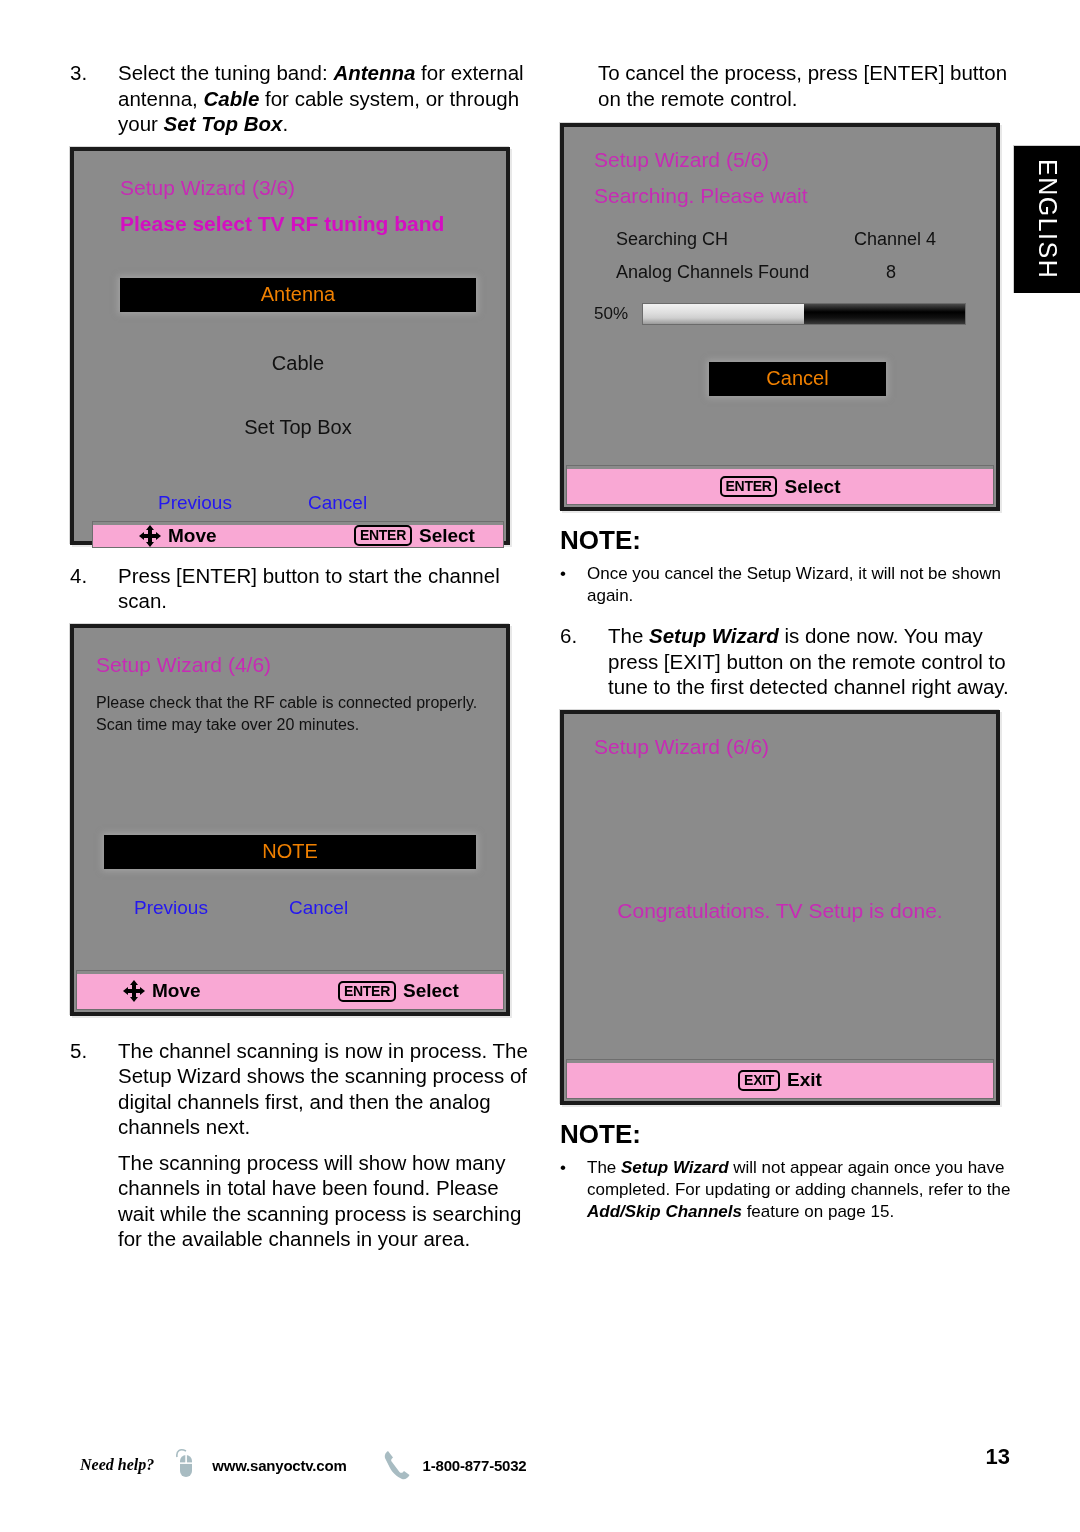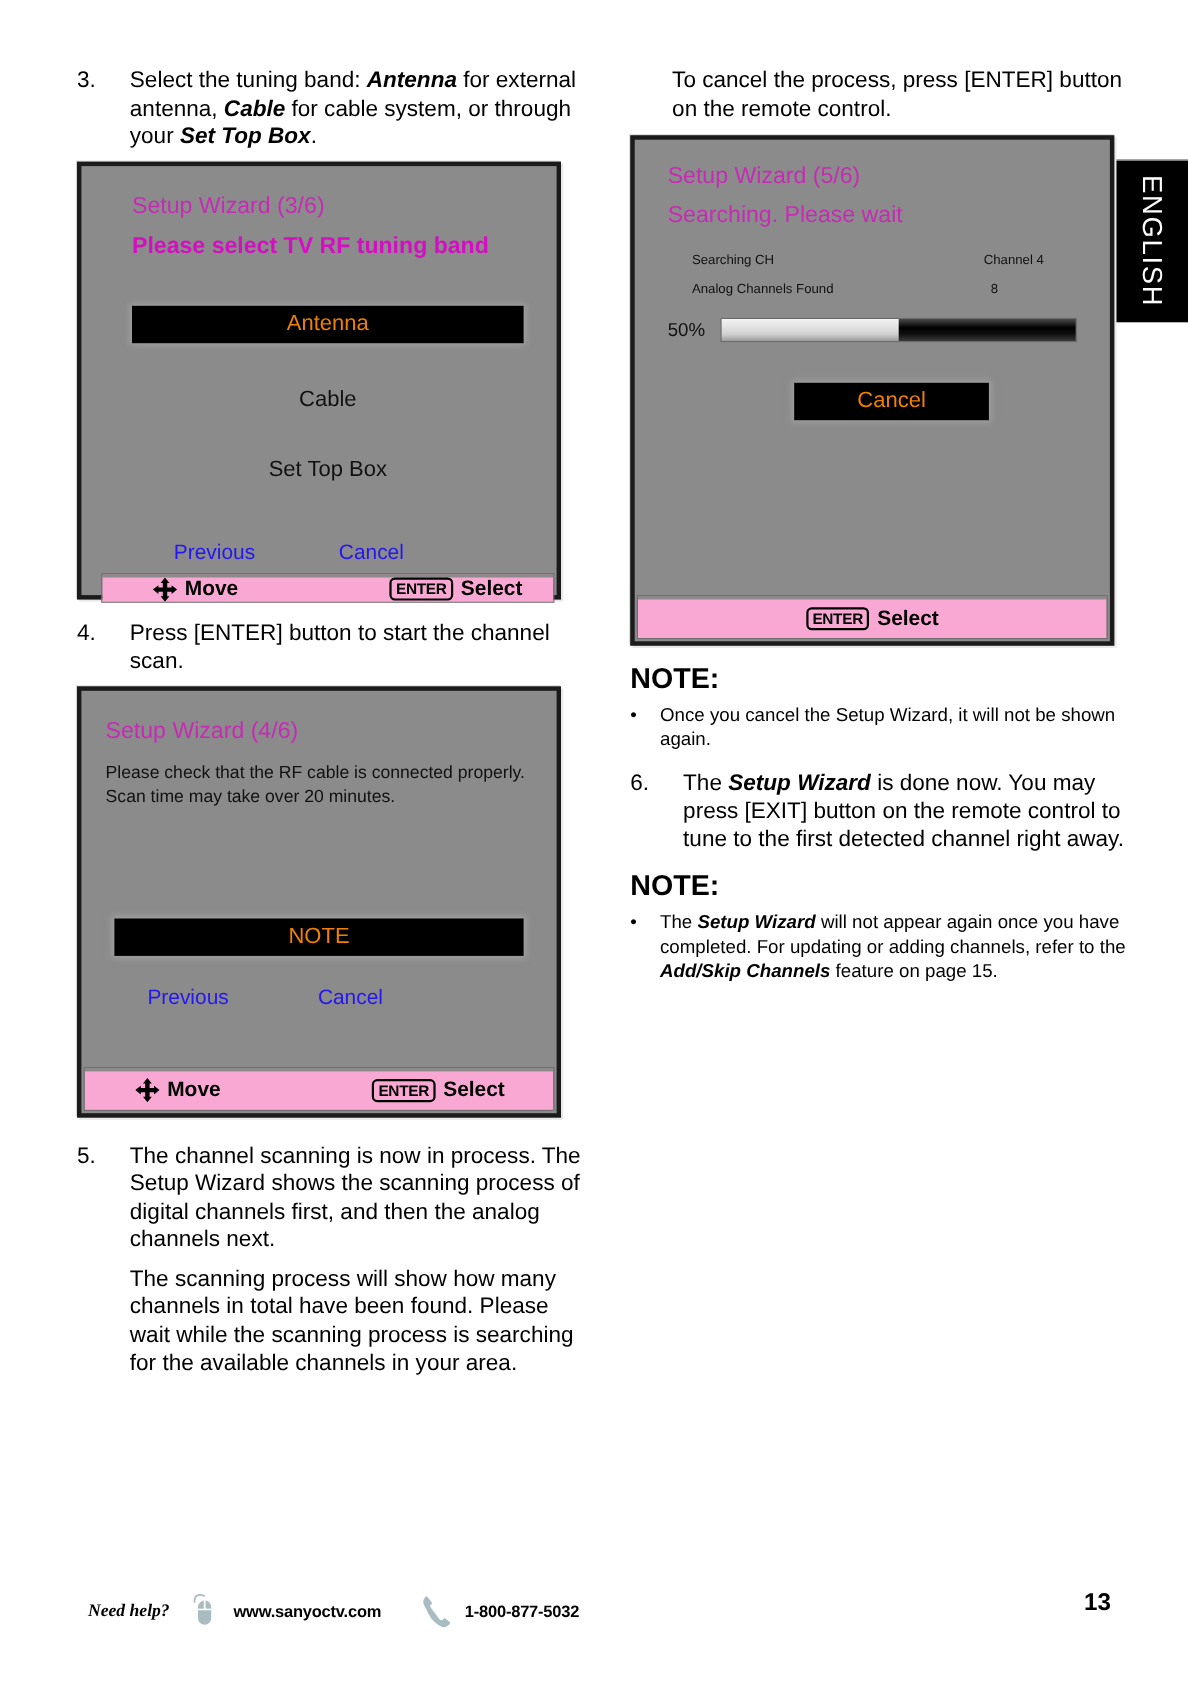--- a/index.html
+++ b/index.html
@@ -34,21 +34,21 @@
     font-weight: 400;
   }
 
   
   .col {
     position: absolute;
     top: 60px;
     width: 470px;
   }
   .col-left  { left: 70px;  }
-  .col-right { left: 573px; }
+  .col-right { left: 560px; }
 
   
   .step {
     display: flex;
     font-size: 20.5px;
     line-height: 25.5px;
     color: #000;
     margin-bottom: 10px;
   }
   .step-num { width: 48px; flex: 0 0 48px; }
@@ -161,21 +161,21 @@
     letter-spacing: -0.3px;
   }
 
   
   .move-icon { width: 22px; height: 22px; position: relative; }
   .move-icon svg { display: block; }
 
   
   .scan-table { width: 100%; border-collapse: collapse; margin-top: 6px; }
   .scan-table td {
-    font-size: 12px;
+    font-size: 18px;
     color: #111;
     padding: 6px 0;
   }
   .scan-table td.val { text-align: right; width: 120px; padding-right: 30px;}
   .scan-table td.val2 { text-align: center; width: 120px; padding-right: 30px;}
 
   
   .prog-wrap { display: flex; align-items: center; margin-top: 14px; }
   .prog-label { font-size: 17px; color: #111; width: 48px; }
   .prog-track {
@@ -309,21 +309,21 @@
       <div class="step-num">5.</div>
       <div class="step-body">The channel scanning is now in process. The Setup Wizard shows the scanning process of digital channels first, and then the analog channels next.</div>
     </div>
     <div class="para-indent" style="margin-top:9px;">The scanning process will show how many channels in total have been found. Please wait while the scanning process is searching for the available channels in your area.</div>
   </div>
 
   <div class="col col-right">
 
     <div class="para" style="margin-left:38px;">To cancel the process, press [ENTER] button on the remote control.</div>
 
-    <div class="tv" style="height:464px;margin-top:12px;">
+    <div class="tv" style="height:388px;margin-top:12px;">
       <div class="tv-body" style="padding:18px 30px 8px 30px;">
         <div class="tv-title">Setup Wizard (5/6)</div>
         <div class="tv-subtitle thin">Searching. Please wait</div>
 
         <table class="scan-table" style="margin-top:12px;">
           <tbody>
               <tr>
             <td style="padding-left:22px;">Searching CH</td>
             <td class="val">Channel 4</td>
           </tr>
@@ -356,20 +356,32 @@
     <div class="note-row">
       <div class="note-bullet">•</div>
       <div class="note-text">Once you cancel the Setup Wizard, it will not be shown again.</div>
     </div>
 
     <div class="step" style="margin-top:16px;">
       <div class="step-num">6.</div>
       <div class="step-body">The <b class="em">Setup Wizard</b> is done now. You may press [EXIT] button on the remote control to tune to the first detected channel right away.</div>
     </div>
 
+    <div class="tv" style="height:395px;margin-top:10px;">
+      <div class="tv-body" style="padding:18px 30px 8px 30px;position:relative;">
+        <div class="tv-title">Setup Wizard (6/6)</div>
+        <div style="position:absolute;left:0;right:0;top:185px;text-align:center;color:#c72bb5;font-size:21px;">Congratulations. TV Setup is done.</div>
+      </div>
+      <div class="tv-bar" style="justify-content:center;">
+        <div class="bar-item">
+          <span class="key-box">EXIT</span>
+          <span>Exit</span>
+        </div>
+      </div>
+    </div>
 
     <div class="note-head">NOTE:</div>
     <div class="note-row">
       <div class="note-bullet">•</div>
       <div class="note-text">The <b class="em">Setup Wizard</b> will not appear again once you have completed. For updating or adding channels, refer to the <b class="em">Add/Skip Channels</b> feature on page 15.</div>
     </div>
   </div>
 
   <div class="footer">
     <span class="need-help">Need help?</span>

